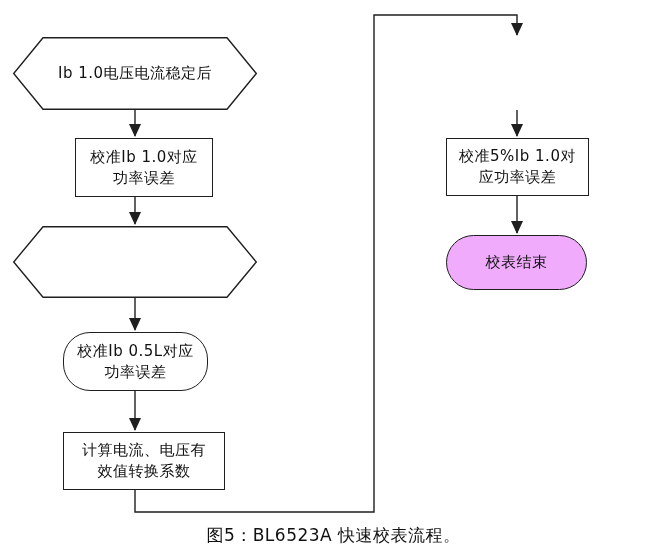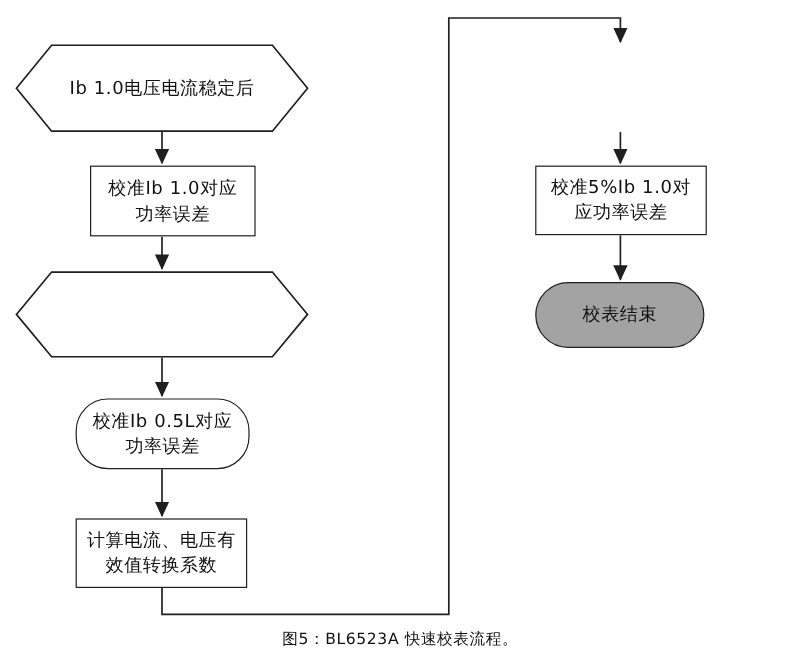--- a/index.html
+++ b/index.html
@@ -45,41 +45,41 @@
     stroke: #1f1f1f;
     stroke-width: 1.4;
   }
   .node.rect {
     border: 1.4px solid #1f1f1f;
     background: #ffffff;
   }
   .node.stadium {
     border: 1.4px solid #1f1f1f;
     border-radius: 28px;
-    background: #a3a3a3;
+    background: #f0abfc;
   }
   .label {
     position: relative;
     z-index: 1;
     text-align: center;
     white-space: pre-line;
     font-size: 15px;
     line-height: 21px;
     letter-spacing: 0.5px;
   }
   .hex .label {
     padding: 0 32px;
   }
   #caption {
     position: absolute;
     left: 0;
     right: 0;
     top: 524px;
     text-align: center;
-    font-size: 13px;
+    font-size: 17px;
     letter-spacing: 0.5px;
     color: #111111;
   }
 </style>
 </head>
 <body>
 
 <div id="page">
 
   <svg id="connectors">
@@ -113,21 +113,21 @@
     <svg class="shape" viewBox="0 0 244 72" preserveAspectRatio="none">
       <polygon points="30,0.7 214,0.7 243.3,36 214,71.3 30,71.3 0.7,36"></polygon>
     </svg>
   </div>
 
   <div class="node rect" style="left:63px; top:332px; width:145px; height:59px;border-radius:27px;">
     <span class="label">校准Ib 0.5L对应
 功率误差</span>
   </div>
 
-  <div class="node rect" style="left:63px; top:432px; width:143px; height:58px;">
+  <div class="node rect" style="left:63px; top:432px; width:162px; height:58px;">
     <span class="label">计算电流、电压有
 效值转换系数</span>
   </div>
 
 
   <div class="node rect" style="left:446px; top:138px; width:143px; height:58px;justify-content:center;">
     <span class="label">校准5%Ib 1.0对
 应功率误差</span>
   </div>
 

